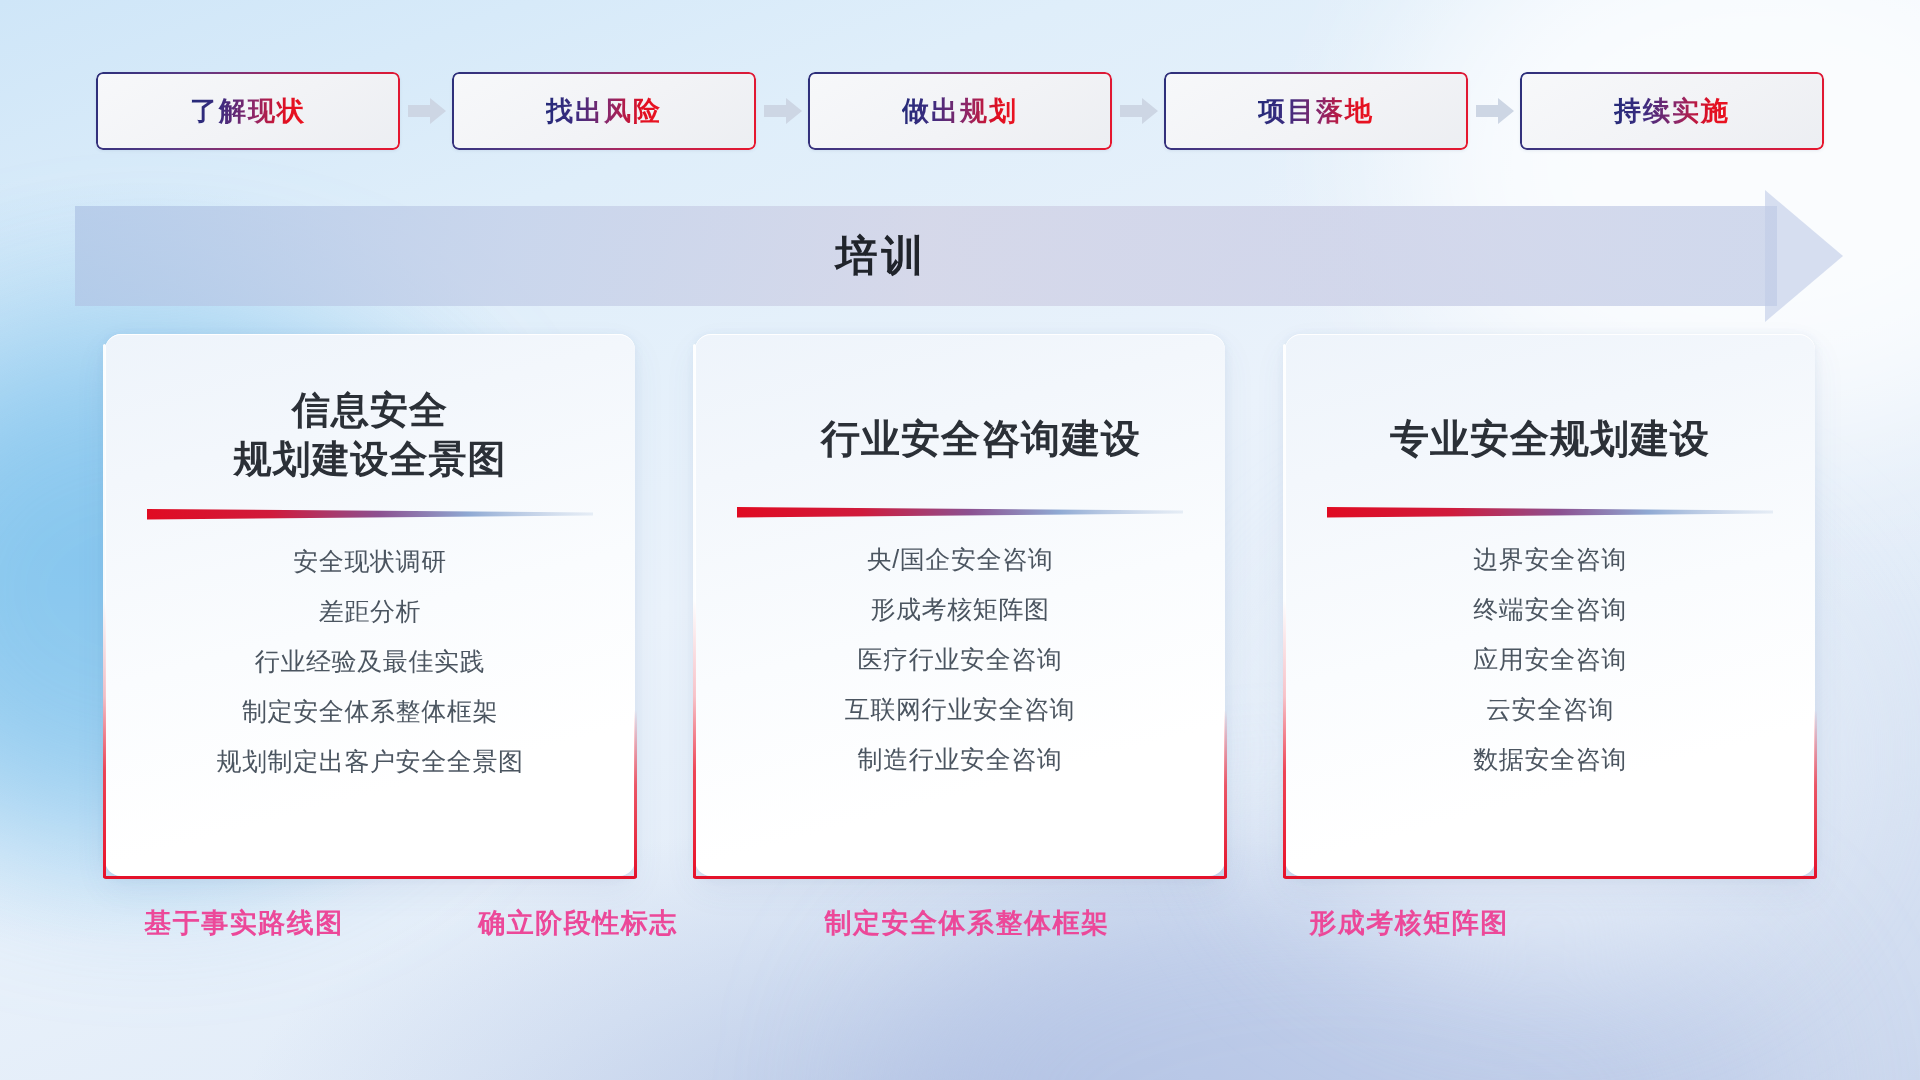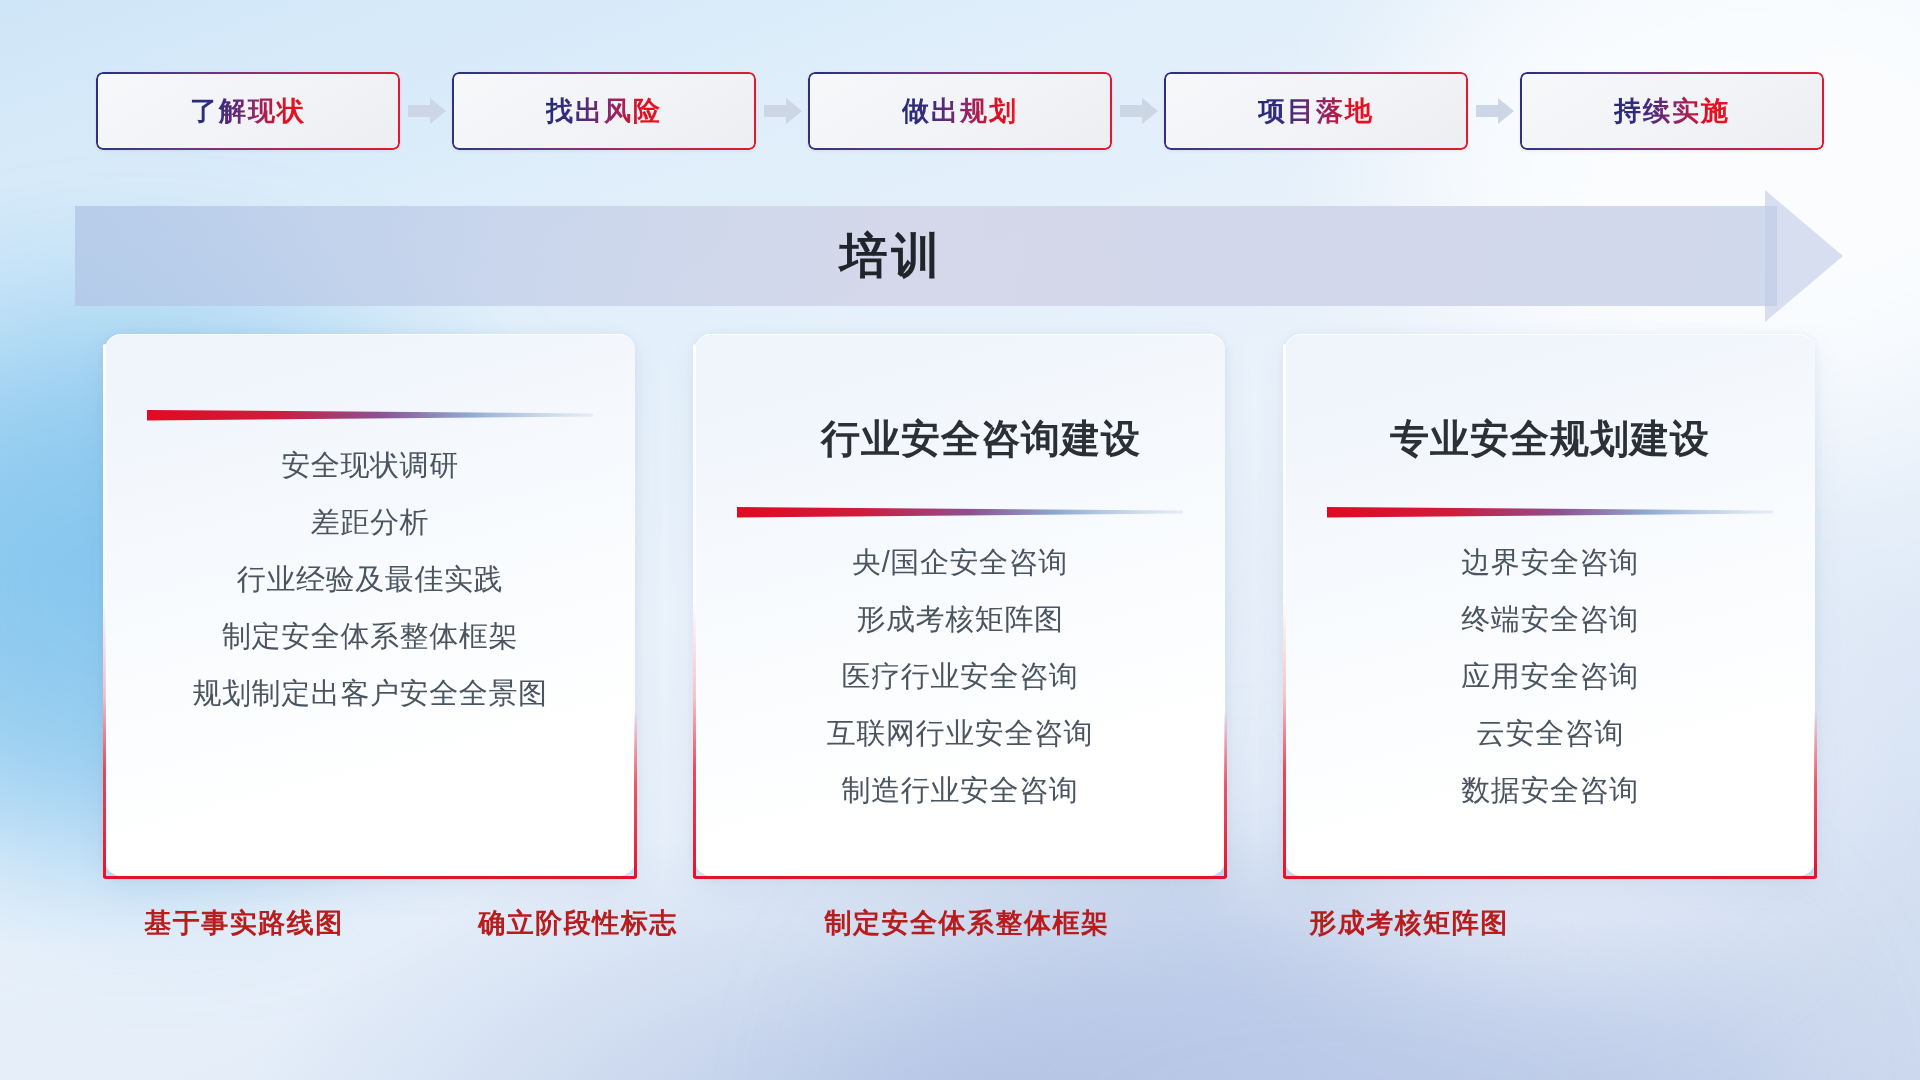--- a/index.html
+++ b/index.html
@@ -67,23 +67,23 @@
        rgba(192,203,230,0.72) 100%);
   }
   .banner-head{
     position:absolute; left:1690px; top:-16px;
     width:0; height:0;
     border-top:66px solid transparent;
     border-bottom:66px solid transparent;
     border-left:78px solid rgba(192,203,230,0.62);
   }
   .banner-title{
-    position:absolute; left:18px; top:0; width:1597px; height:100px;
+    position:absolute; left:8px; top:0; width:1597px; height:100px;
     display:flex; align-items:center; justify-content:center;
-    font-size:48px; font-weight:700; color:#20242b; letter-spacing:4px;
+    font-size:42px; font-weight:700; color:#20242b; letter-spacing:4px;
   }
 
   
   .cards{
     position:absolute; left:0; top:334px; width:1920px;
     display:flex; justify-content:center; gap:60px;
   }
   .card{
     position:relative;
     width:530px; height:542px;
@@ -130,28 +130,28 @@
     margin-top:22px; width:446px; height:14px; position:relative;
   }
   .divider svg{ display:block; }
 
   .card-list{
     margin-top:24px;
     display:flex; flex-direction:column; align-items:center; gap:17px;
     list-style:none;
   }
   .card-list li{
-    font-size:29px; color:#4b5560; letter-spacing:0.6px; white-space:nowrap;
+    font-size:25px; color:#4b5560; letter-spacing:0.6px; white-space:nowrap;
   }
 
   
   .footers{ position:absolute; left:0; top:905px; width:1920px; height:60px; }
   .footer-label{
     position:absolute; top:0;
-    font-size:27px; font-weight:700; color:#b91c1c; letter-spacing:1.5px;
+    font-size:27px; font-weight:700; color:#ec4899; letter-spacing:1.5px;
     white-space:nowrap; transform:translateX(-50%);
   }
 </style>
 </head>
 <body>
 
 <div class="blob blob-a"></div>
 <div class="blob blob-b"></div>
 <div class="blob blob-c"></div>
 <div class="blob blob-d"></div>
@@ -202,20 +202,24 @@
 <div class="banner">
   <div class="banner-body"></div>
   <div class="banner-head"></div>
   <div class="banner-title">培训</div>
 </div>
 
 <div class="cards">
 
   <div class="card">
     <div class="card-redright"></div>
+    <div class="card-title two-line">
+      <div>信息安全</div>
+      <div>规划建设全景图</div>
+    </div>
     <div class="divider">
       <svg width="446" height="14" viewBox="0 0 446 14" preserveAspectRatio="none">
         <defs>
           <linearGradient id="dg1" x1="0" y1="0" x2="1" y2="0">
             <stop offset="0%" stop-color="#e00b22"></stop>
             <stop offset="28%" stop-color="#d01b3c"></stop>
             <stop offset="52%" stop-color="#8c5090"></stop>
             <stop offset="72%" stop-color="#8fa9d3"></stop>
             <stop offset="100%" stop-color="#cfdcec" stop-opacity="0.45"></stop>
           </linearGradient>

